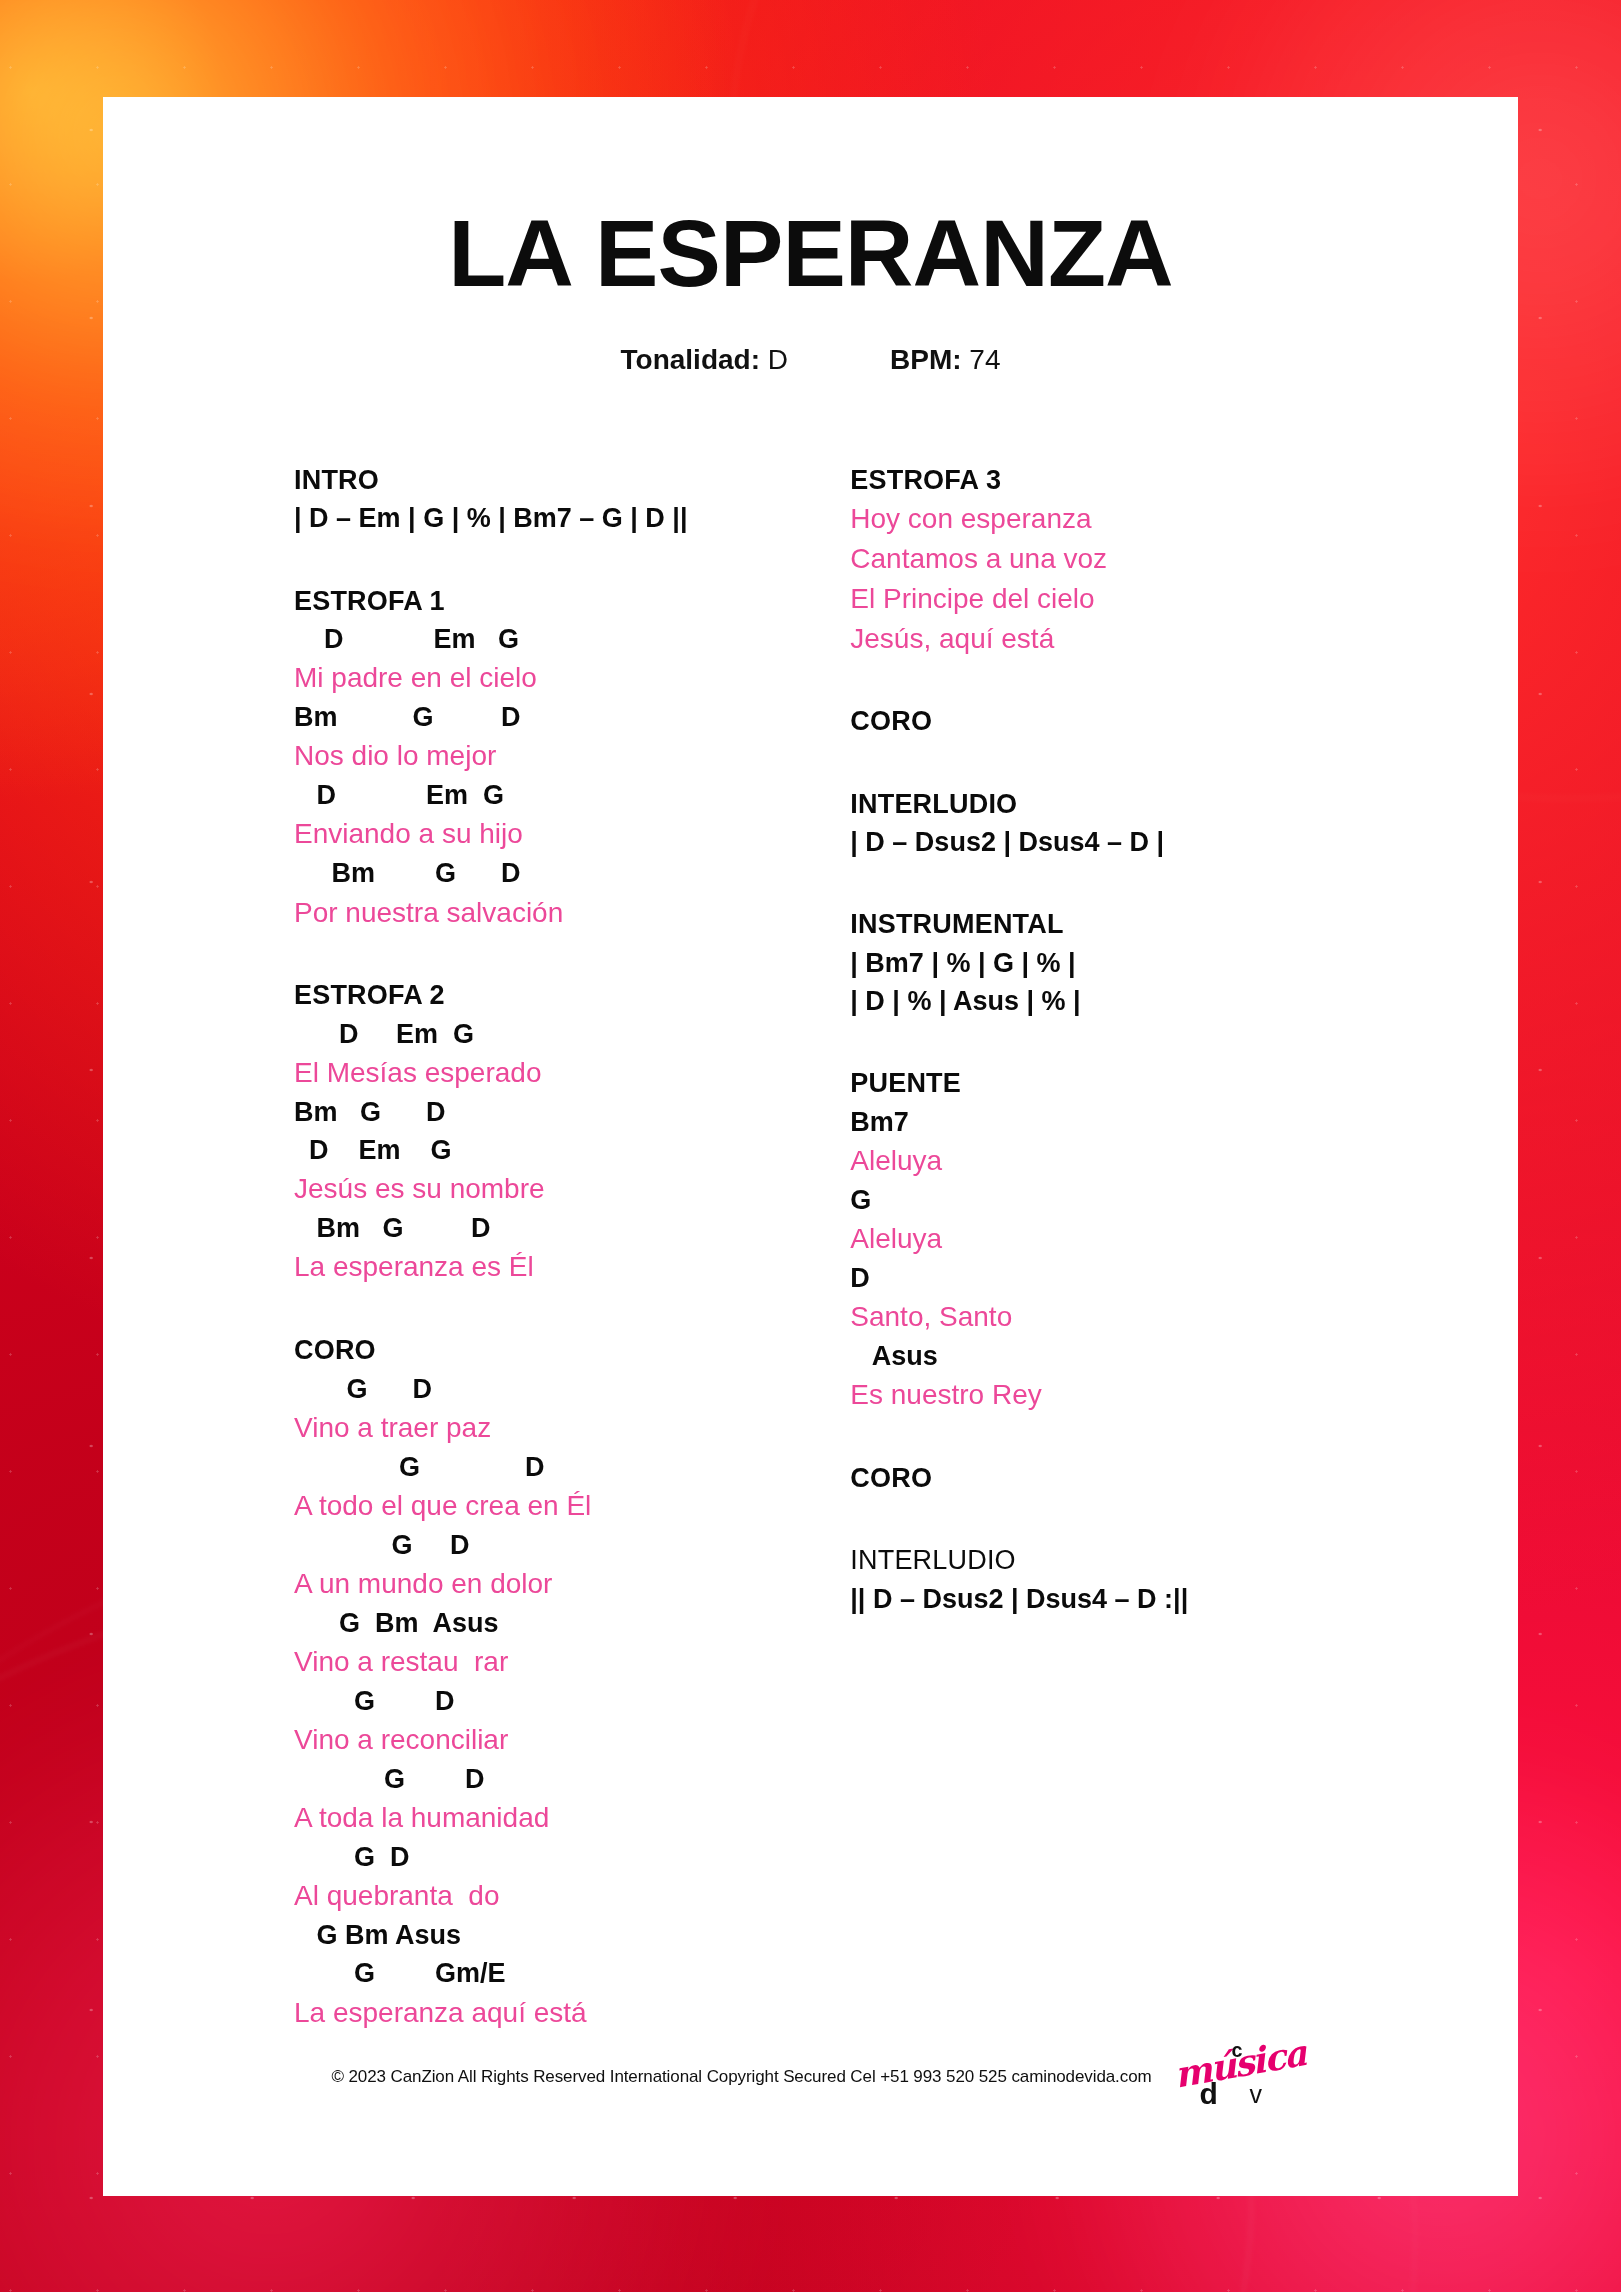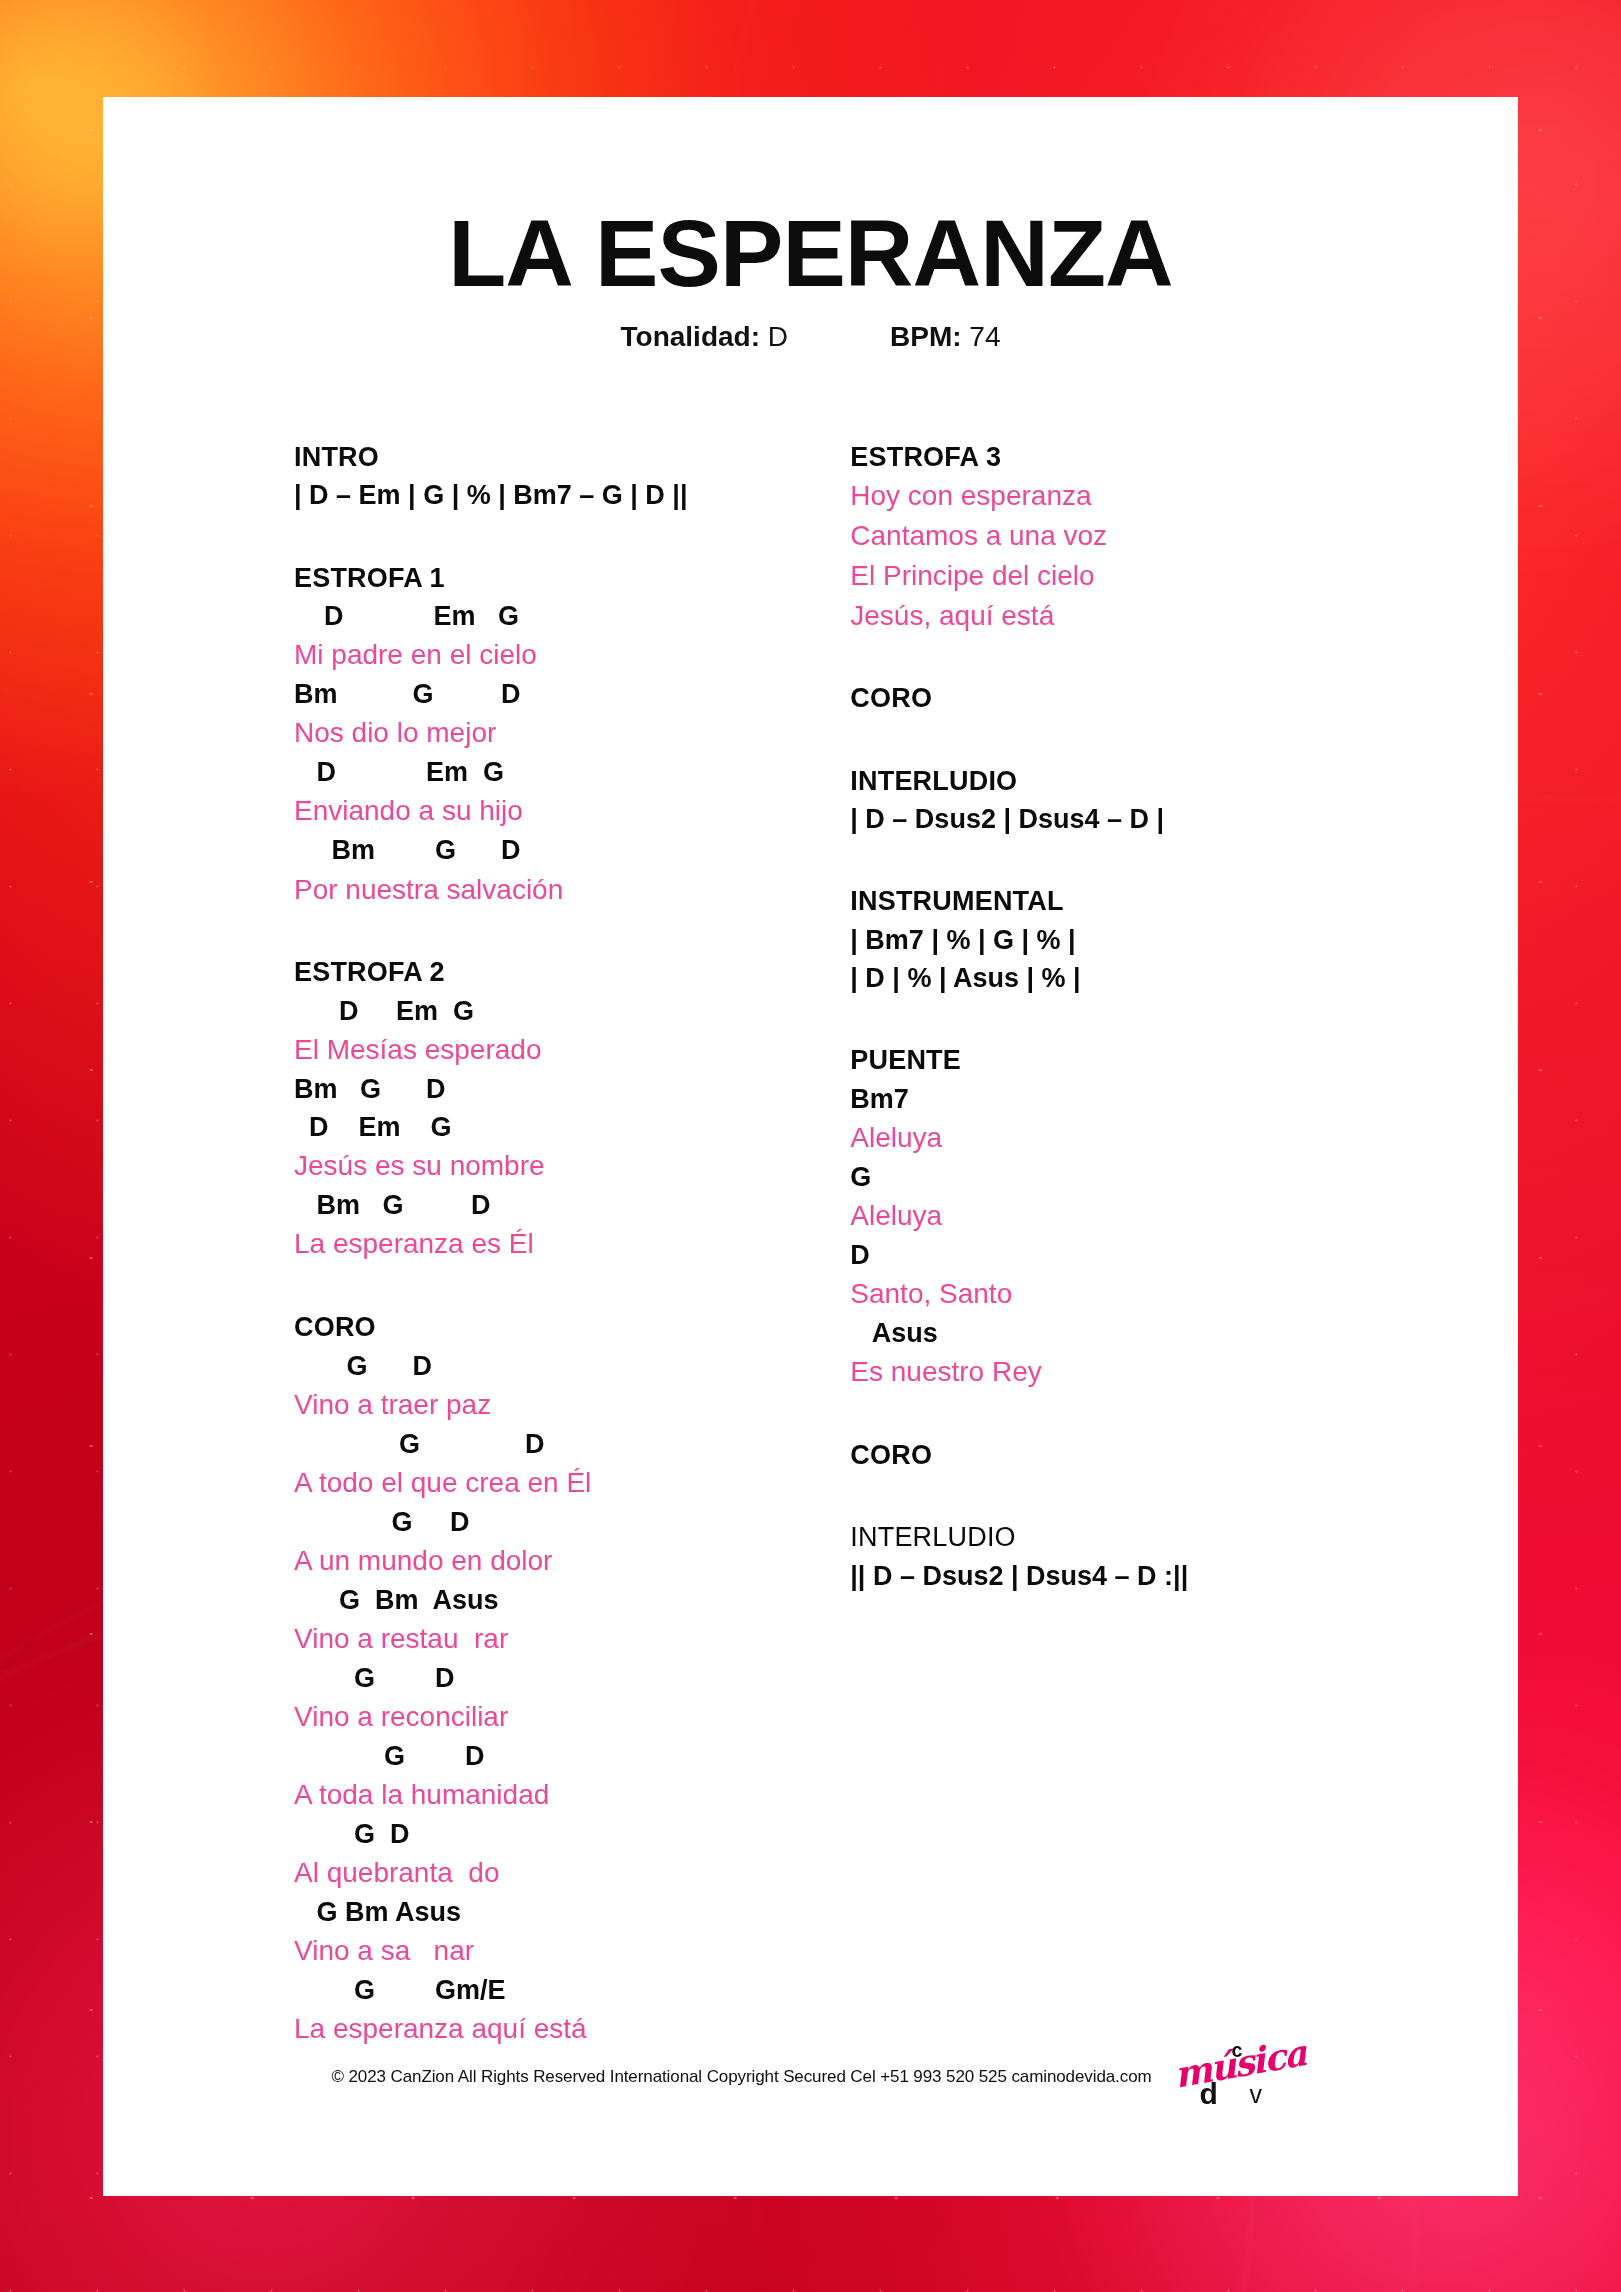--- a/index.html
+++ b/index.html
@@ -89,21 +89,21 @@
     margin: 0;
     padding-top: 109px;
     line-height: 1;
   }
 
   .meta-row {
     display: flex;
     justify-content: center;
     align-items: flex-end;
     gap: 102px;
-    margin-top: 20px;
+    margin-top: 43px;
     font-size: 28px;
     color: #111;
   }
   .meta-item { white-space: nowrap; }
   .meta-label { font-weight: 700; }
   .meta-value { font-weight: 400; }
 
   
   .columns {
     display: flex;
@@ -275,21 +275,20 @@
           <div class="lyric">A un mundo en dolor</div>
           <div class="chords">      G  Bm  Asus</div>
           <div class="lyric">Vino a restau  rar</div>
           <div class="chords">        G        D</div>
           <div class="lyric">Vino a reconciliar</div>
           <div class="chords">            G        D</div>
           <div class="lyric">A toda la humanidad</div>
           <div class="chords">        G  D</div>
           <div class="lyric">Al quebranta  do</div>
           <div class="chords">   G Bm Asus</div>
-          <div class="lyric">Vino a sa   nar</div>
           <div class="chords">        G        Gm/E</div>
           <div class="lyric">La esperanza aquí está</div>
         </div>
       </div>
     <div class="col col-right" id="col-right">
         <div class="block">
           <div class="sec-head">ESTROFA 3</div>
           <div class="lyric">Hoy con esperanza</div>
           <div class="lyric">Cantamos a una voz</div>
           <div class="lyric">El Principe del cielo</div>

